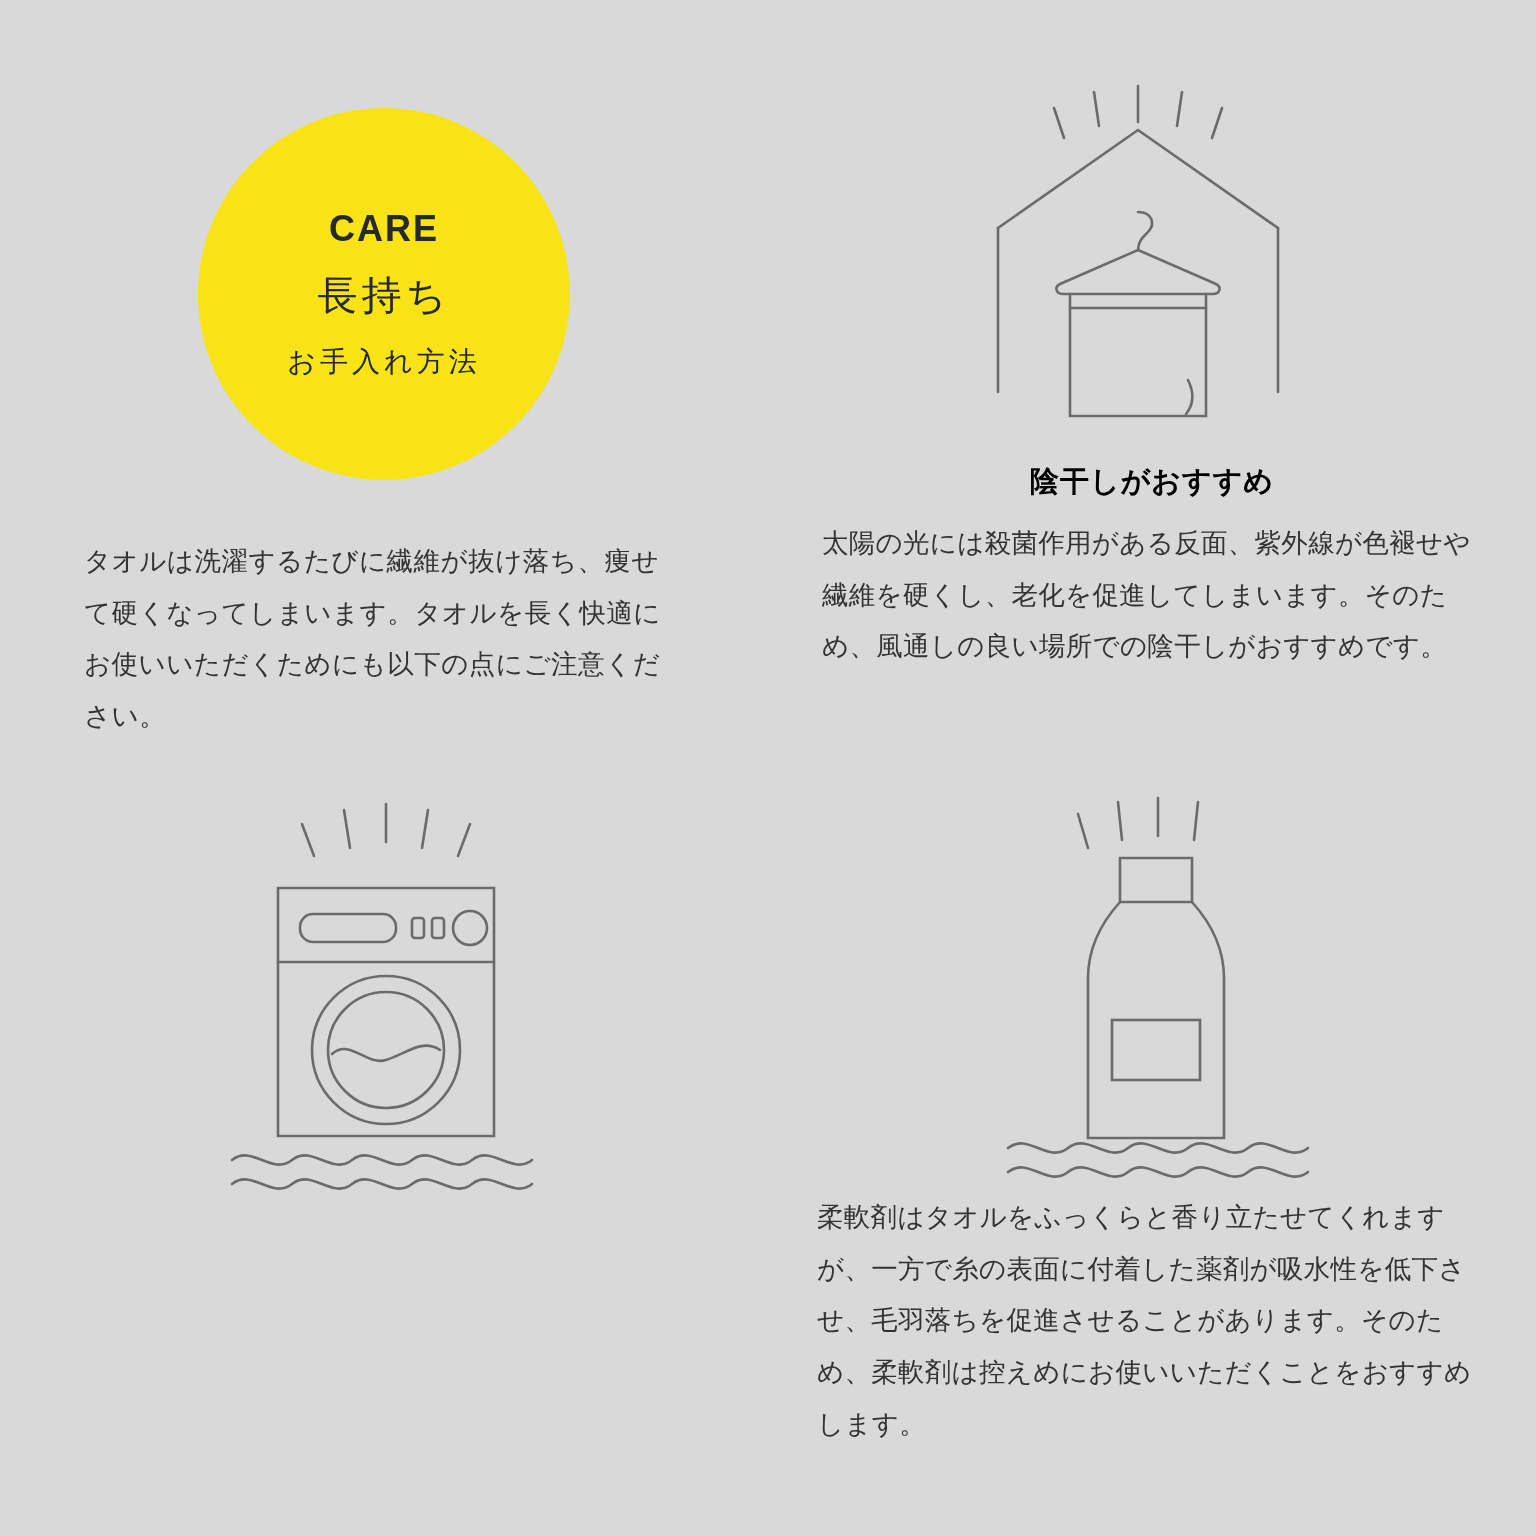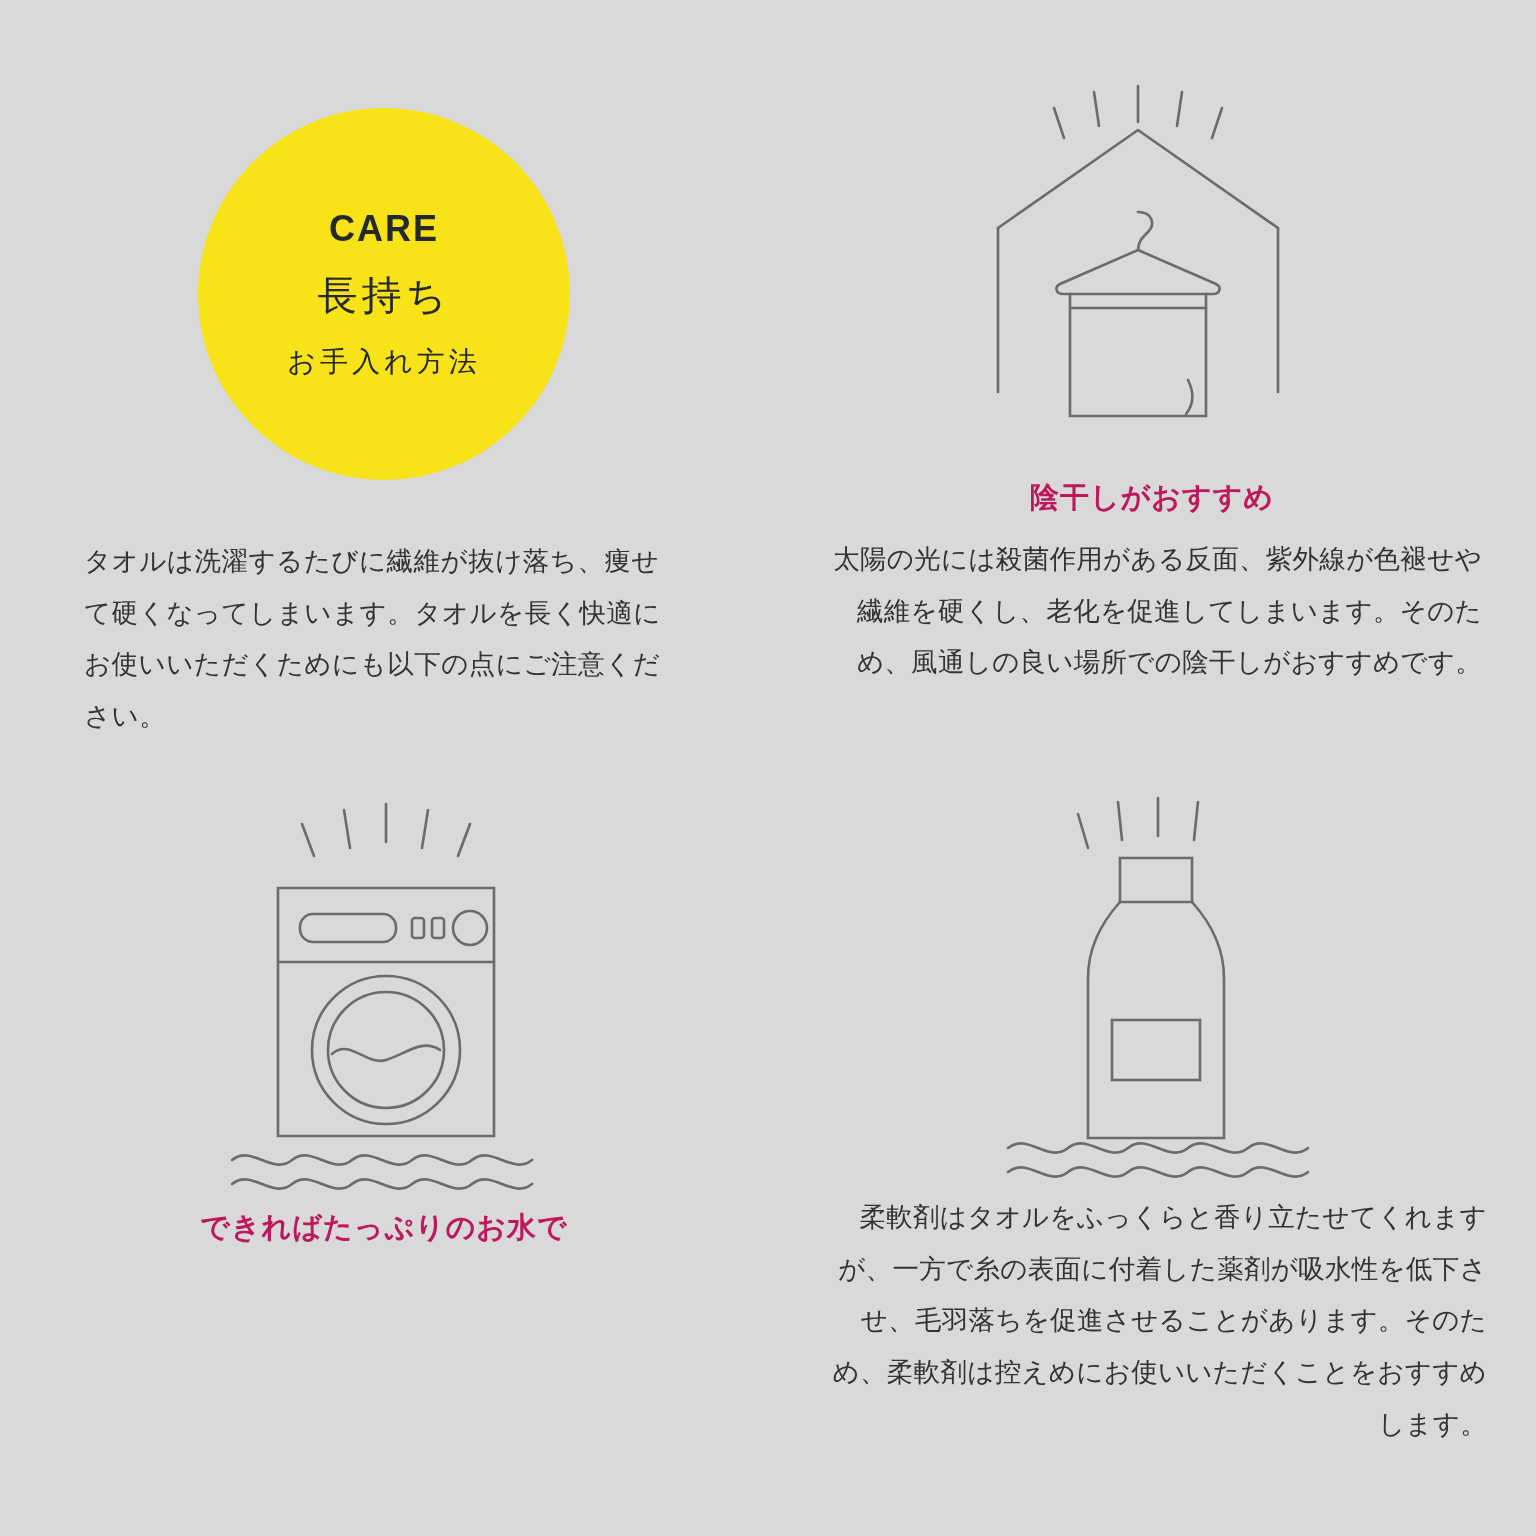--- a/index.html
+++ b/index.html
@@ -88,30 +88,29 @@
   }
   .icon-wrap {
     width: 440px;
     display: flex;
     align-items: flex-end;
     justify-content: center;
   }
   .card-title {
     font-size: 29px;
     font-weight: bold;
-    color: #be185d;
+    color: #000000;
     letter-spacing: 1px;
-    margin-top: 16px;
     margin-bottom: 16px;
     text-align: center;
   }
   .card-body {
     font-size: 26.5px;
     line-height: 1.95;
-    text-align: right;
+    text-align: left;
     color: #333333;
     letter-spacing: 0.3px;
     max-width: 650px;
   }
   .body-left { max-width: 660px; }
   .body-right { max-width: 660px; }
   svg { display: block; }
 </style>
 </head>
 <body>
@@ -179,21 +178,20 @@
 
           <circle cx="212" cy="258" r="74"></circle>
           <circle cx="212" cy="258" r="58"></circle>
 
           <path d="M158 262 C176 246 192 274 212 268 C232 262 248 246 266 258"></path>
 
           <path d="M58 368 C78 352 98 384 118 368 C138 352 158 384 178 368 C198 352 218 384 238 368 C258 352 278 384 298 368 C318 352 338 384 358 368"></path>
           <path d="M58 392 C78 376 98 408 118 392 C138 376 158 408 178 392 C198 376 218 408 238 392 C258 376 278 408 298 392 C318 376 338 408 358 392"></path>
         </svg>
       </div>
-      <div class="card-title">できればたっぷりのお水で</div>
     </div>
 
     <div class="cell icon-cell icon-bottom">
       <div class="icon-wrap">
         <svg width="420" height="400" viewBox="0 0 420 400" fill="none" stroke="#6b6b6b" stroke-width="2.6" stroke-linecap="round">
 
           <line x1="136" y1="22" x2="146" y2="56"></line>
           <line x1="176" y1="10" x2="180" y2="48"></line>
           <line x1="216" y1="6" x2="216" y2="44"></line>
           <line x1="256" y1="10" x2="252" y2="48"></line>

